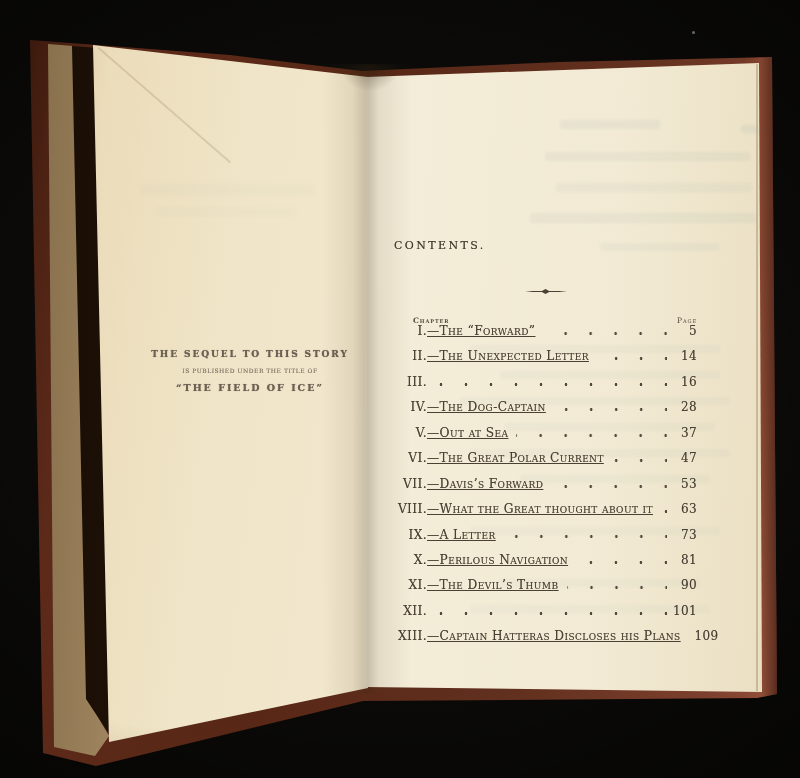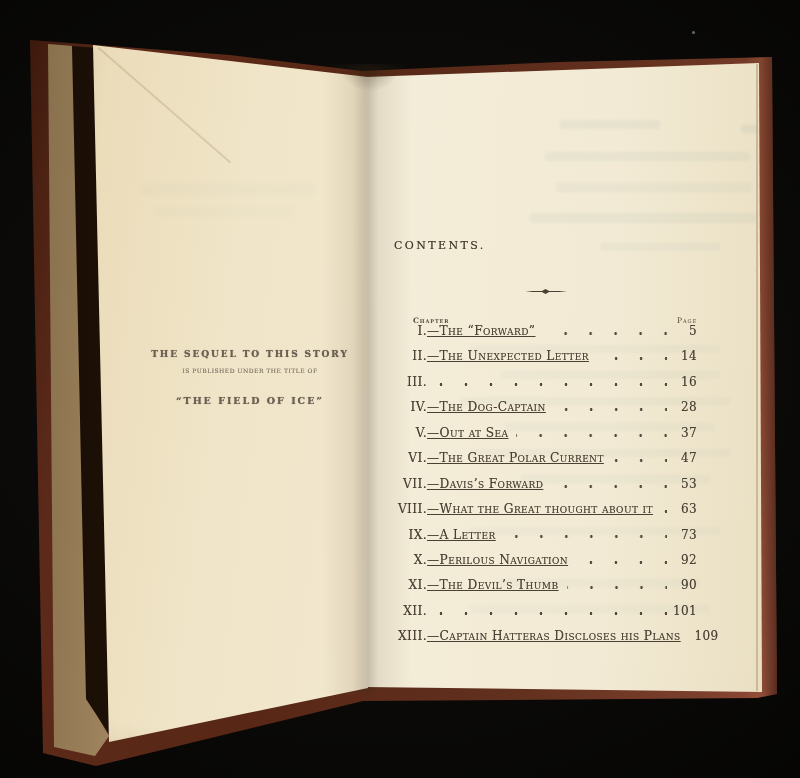--- a/index.html
+++ b/index.html
@@ -47,21 +47,21 @@
       linear-gradient(7deg,rgba(125,92,45,0.26) 0%,rgba(125,92,45,0) 8%),
       linear-gradient(270deg,rgba(108,86,48,0.20) 0%,rgba(108,86,48,0) 16%);}
   .crease{left:99px;top:47px;width:175px;height:1.5px;background:rgba(125,100,60,0.20);
     transform:rotate(41deg);transform-origin:0 0;filter:blur(0.7px);}
 
   .left-text{left:130px;top:349px;width:240px;text-align:center;color:#6b6053;}
   .seq1{font-size:9px;letter-spacing:1.9px;font-weight:600;
         text-shadow:0 0 0.8px rgba(107,96,83,0.9);}
   .seq2{font-size:6px;letter-spacing:0.5px;margin-top:8px;color:#877c6d;
         text-shadow:0 0 0.6px rgba(135,124,109,0.8);}
-  .seq3{font-size:9.5px;letter-spacing:2px;font-weight:600;margin-top:21px;
+  .seq3{font-size:9.5px;letter-spacing:2px;font-weight:600;margin-top:8px;
         text-shadow:0 0 0.8px rgba(107,96,83,0.9);}
 
   
   .page-right{
     clip-path:polygon(366px 77px,759px 63px,762px 692px,364px 687px);
     background:linear-gradient(93deg,#dccfb0 0%,#ede3c8 7%,#f2ead4 18%,#f4edd9 45%,
                                #f2ead4 75%,#eadfc2 96%,#ddd0b0 100%);
   }
   .page-right-shade{position:absolute;inset:0;
     background:
@@ -223,21 +223,21 @@
               <span class="num">IX.</span>
               <span class="ttl">—A Letter</span>
               <span class="leader"></span>
               <span class="pg">73</span>
             </div>
 
             <div class="row">
               <span class="num">X.</span>
               <span class="ttl">—Perilous Navigation</span>
               <span class="leader"></span>
-              <span class="pg">92</span>
+              <span class="pg">81</span>
             </div>
 
             <div class="row">
               <span class="num">XI.</span>
               <span class="ttl">—The Devil’s Thumb</span>
               <span class="leader"></span>
               <span class="pg">90</span>
             </div>
 
             <div class="row">

